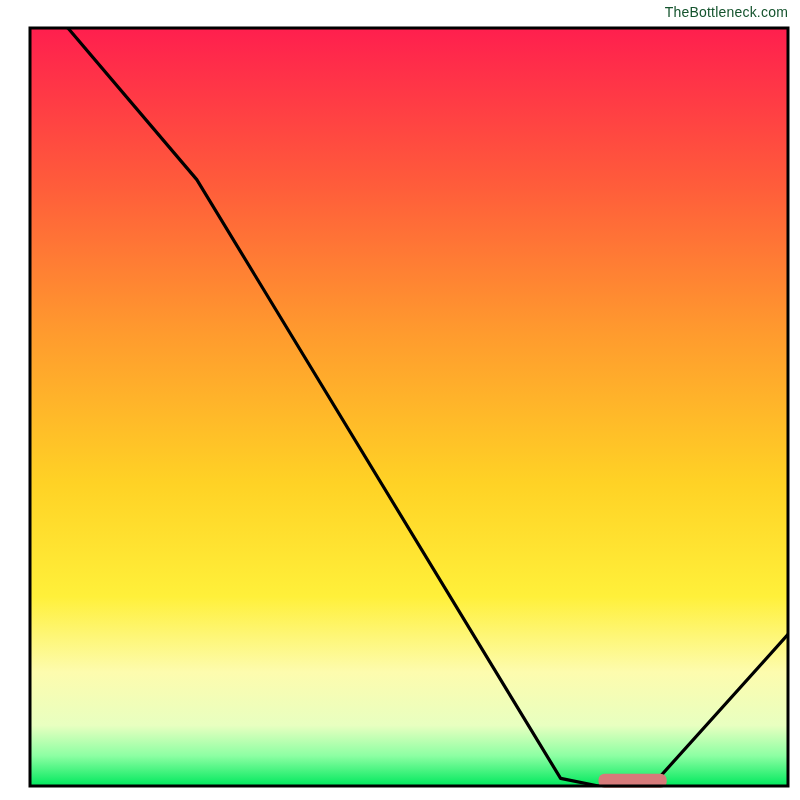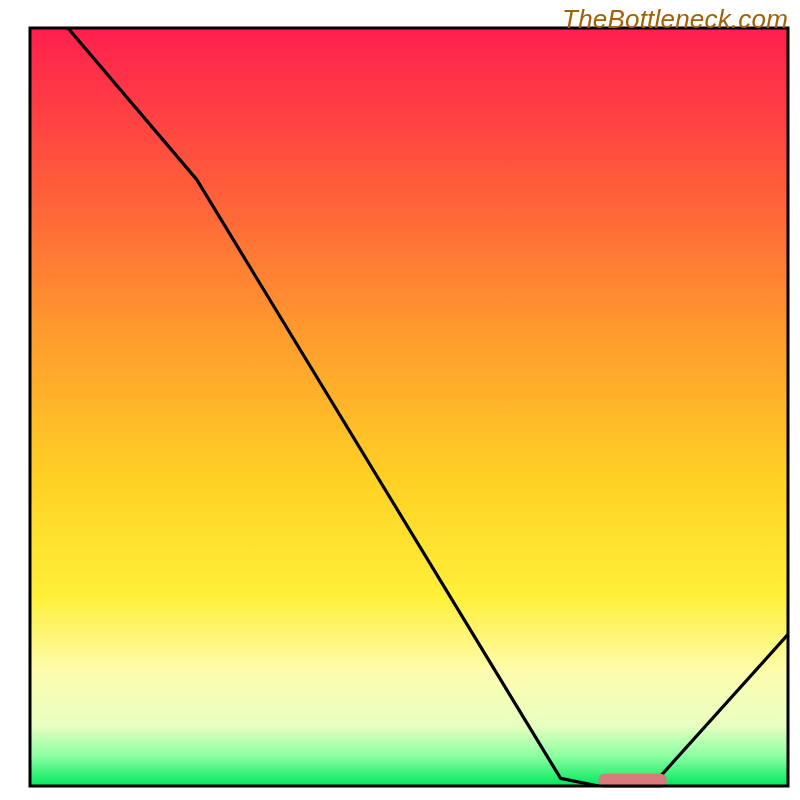--- a/index.html
+++ b/index.html
@@ -12,25 +12,24 @@
   }
   .container {
     position: relative;
     width: 800px;
     height: 800px;
   }
   .watermark {
     position: absolute;
     top: 4px;
     right: 12px;
-    color: #a16207;
-    font-size: 26px;
+    color: #14532d;
+    font-size: 14px;
     letter-spacing: 0.2px;
     z-index: 50;
-    font-style: italic;
   }
   svg {
     position: absolute;
     top: 0;
     left: 0;
   }
 </style>
 </head>
 <body>
 

